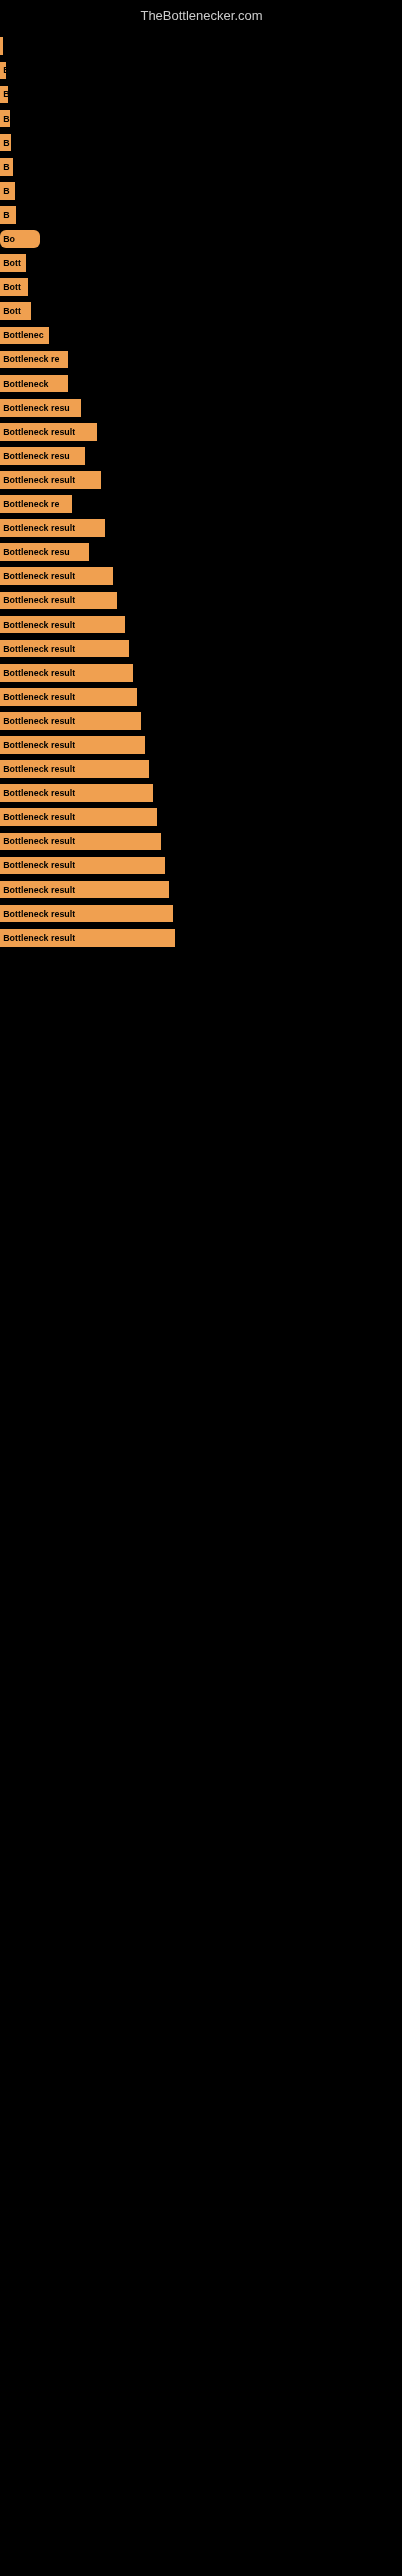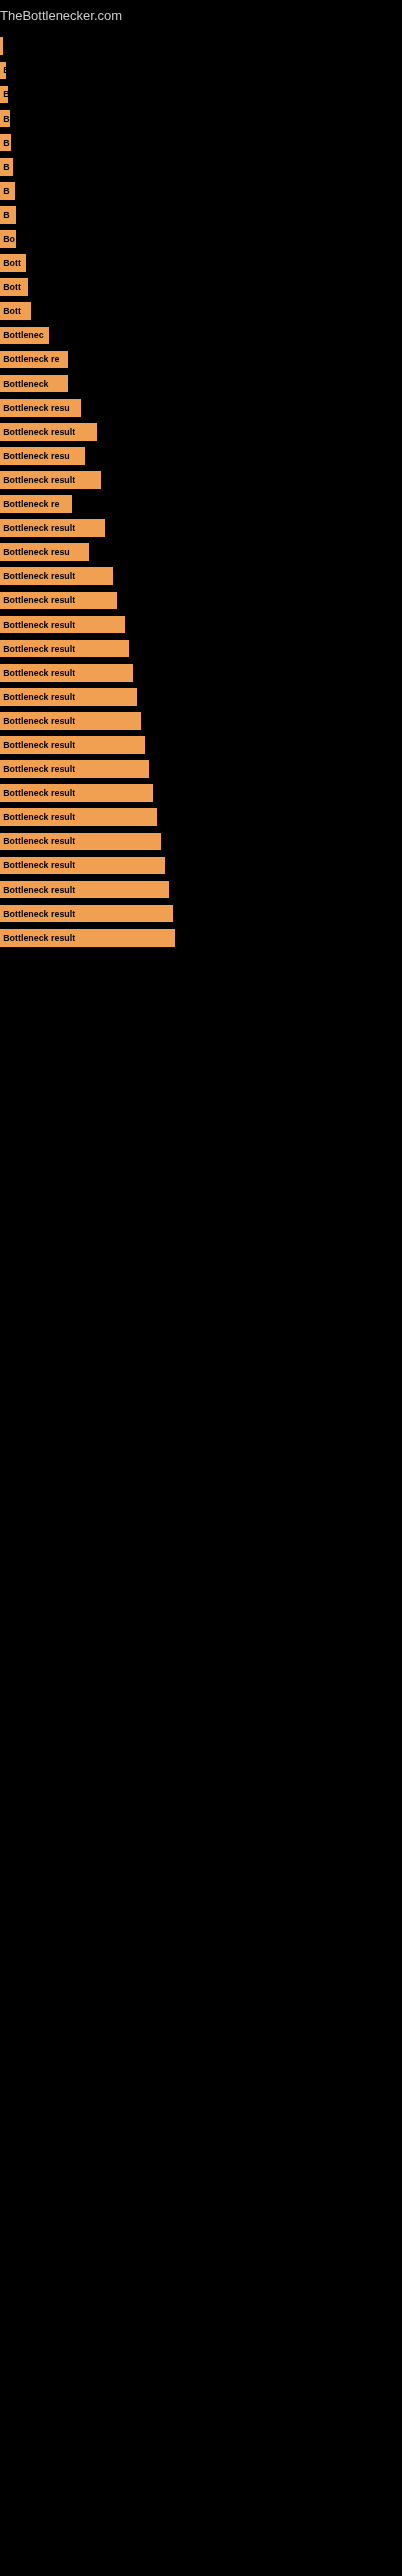--- a/index.html
+++ b/index.html
@@ -10,20 +10,21 @@
     body {
       background-color: #000;
       width: 403px;
       min-height: 2576px;
       font-family: Arial, sans-serif;
       position: relative;
     }
     .site-title {
       color: #ccc;
       font-size: 13px;
+      text-align: center;
       padding: 8px 0 4px 0;
     }
     .bars-container {
       padding: 8px 0;
       display: flex;
       flex-direction: column;
       gap: 0px;
     }
     .bar-row {
       display: flex;
@@ -87,21 +88,21 @@
       <div class="bar" style="width: 14.5px;">
         <span class="bar-label">B</span>
       </div>
     </div>
     <div class="bar-row">
       <div class="bar" style="width: 16px;">
         <span class="bar-label">B</span>
       </div>
     </div>
     <div class="bar-row">
-      <div class="bar" style="width: 16px;">
+      <div class="bar" style="width: 40px; border-radius: 6px;">
         <span class="bar-label">Bo</span>
       </div>
     </div>
     <div class="bar-row">
       <div class="bar" style="width: 26px;">
         <span class="bar-label">Bott</span>
       </div>
     </div>
     <div class="bar-row">
       <div class="bar" style="width: 28px;">

